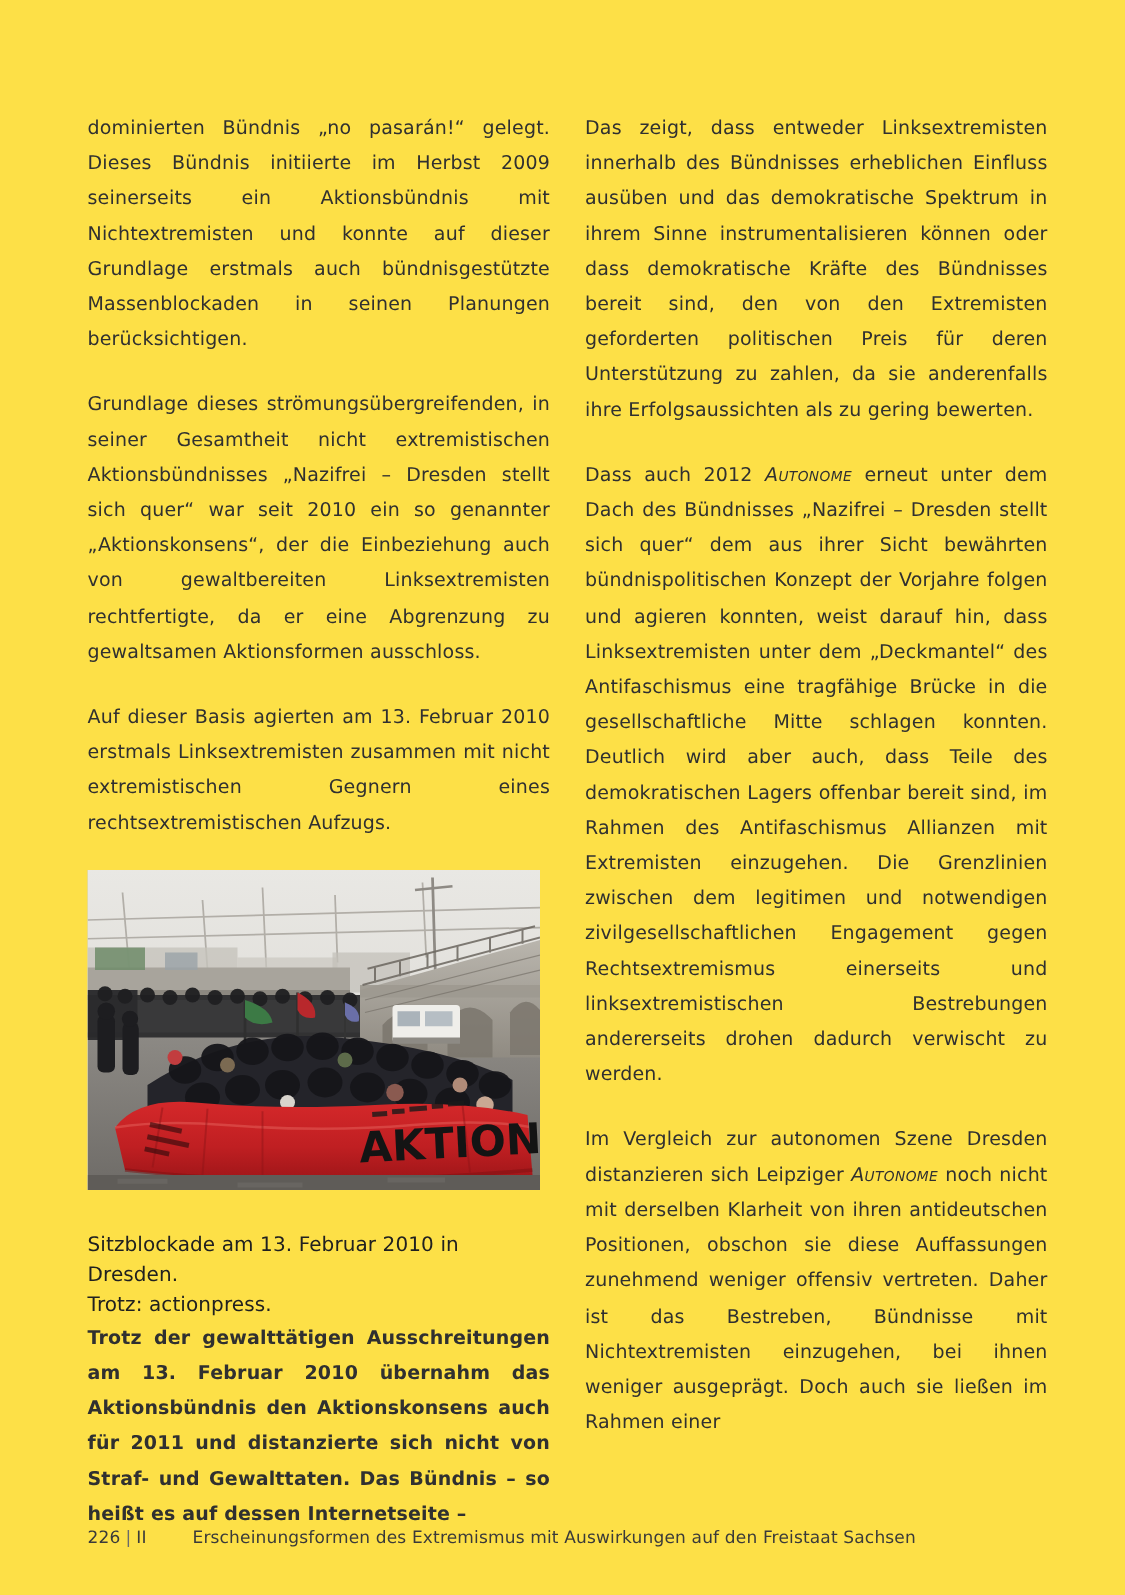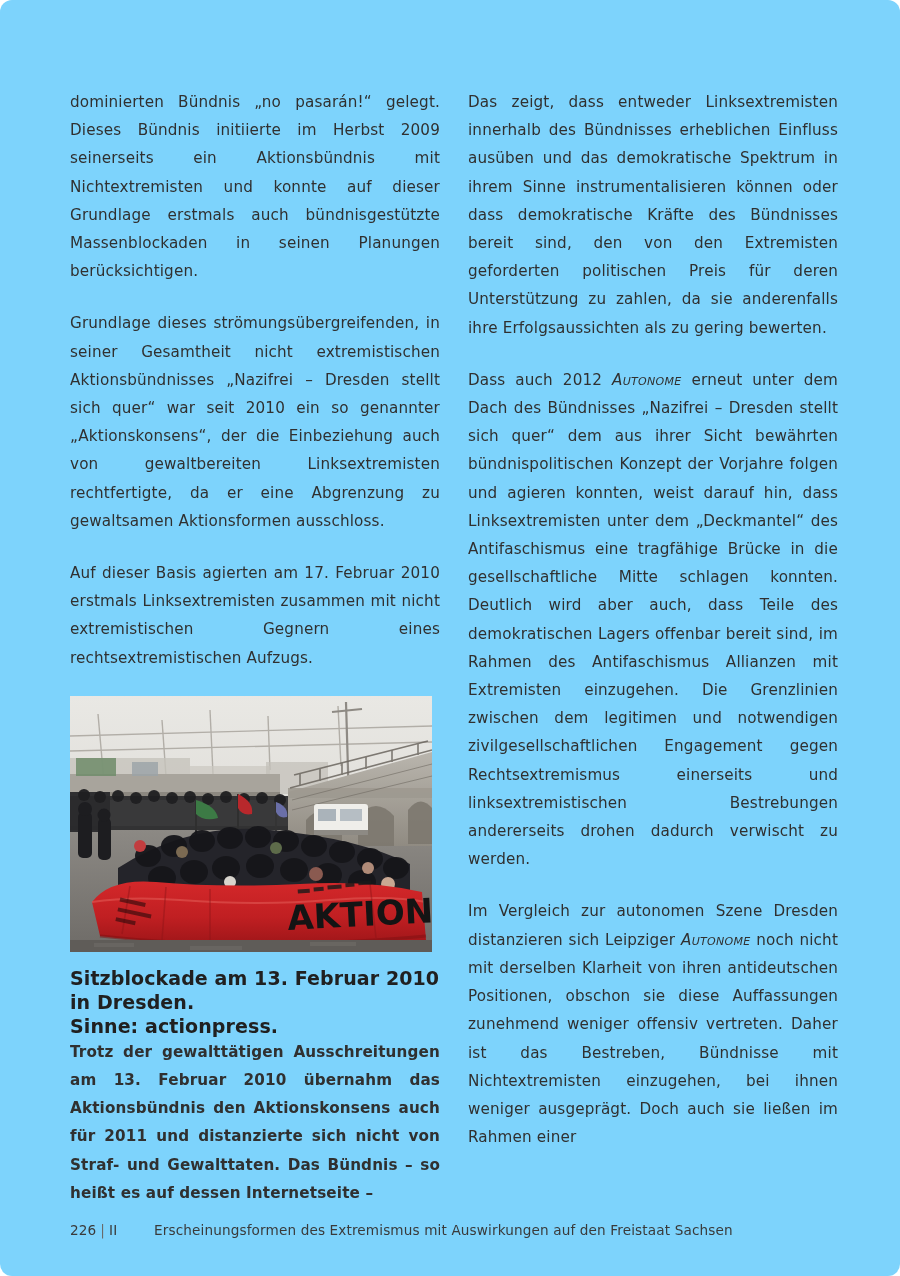--- a/index.html
+++ b/index.html
@@ -11,22 +11,21 @@
     width: 900px;
     height: 1276px;
     position: relative;
     font-family: "DejaVu Sans", "Liberation Sans", sans-serif;
     color: #2b2b2b;
     overflow: hidden;
   }
   .page {
     position: absolute;
     inset: 0;
-    background: #7dd3fc;
-    border-radius: 12px;
+    background: #fde047;
   }
   .columns {
     position: absolute;
     left: 70px;
     top: 88px;
     width: 768px;
     display: flex;
     gap: 28px;
   }
   .col {
@@ -65,24 +64,24 @@
   .photo {
     width: 362px;
     height: 256px;
     position: relative;
     overflow: hidden;
     background: #cfcfcb;
     display: block;
   }
   .photo svg { display: block; }
   .caption {
-    margin: 14px 0 0 0;
-    font-size: 19px;
+    margin: 32px 0 0 0;
+    font-size: 16px;
     line-height: 24px;
-    font-weight: bold;
+    font-weight: normal;
     color: #202020;
     letter-spacing: 0.005em;
   }
   .after-figure {
     margin-top: 42px;
     font-weight: bold;
   }
   .footer {
     position: absolute;
     left: 70px;
@@ -105,21 +104,21 @@
 <div class="page">
 
   <div class="columns">
 
     <div class="col">
 
       <p class="body-text">dominierten Bündnis „no pasarán!“ gelegt. Dieses Bündnis initiierte im Herbst 2009 seinerseits ein Aktionsbündnis mit Nichtextremisten und konnte auf dieser Grundlage erstmals auch bündnisgestützte Massenblockaden in seinen Planungen berücksichtigen.</p>
 
       <p class="body-text">Grundlage dieses strömungsübergreifenden, in seiner Gesamtheit nicht extremistischen Aktionsbündnisses „Nazifrei – Dresden stellt sich quer“ war seit 2010 ein so genannter „Aktionskonsens“, der die Einbeziehung auch von gewaltbereiten Linksextremisten rechtfertigte, da er eine Abgrenzung zu gewaltsamen Aktionsformen ausschloss.</p>
 
-      <p class="body-text">Auf dieser Basis agierten am 17. Februar 2010 erstmals Linksextremisten zusammen mit nicht extremistischen Gegnern eines rechtsextremistischen Aufzugs.</p>
+      <p class="body-text">Auf dieser Basis agierten am 13. Februar 2010 erstmals Linksextremisten zusammen mit nicht extremistischen Gegnern eines rechtsextremistischen Aufzugs.</p>
 
       <div class="figure">
         <div class="photo">
           <svg width="362" height="256" viewBox="0 0 362 256" xmlns="http://www.w3.org/2000/svg">
             <defs>
               <linearGradient id="skyGrad" x1="0" y1="0" x2="0" y2="1">
                 <stop offset="0%" stop-color="#e9e8e4"></stop>
                 <stop offset="60%" stop-color="#dedcd7"></stop>
                 <stop offset="100%" stop-color="#cfcdc7"></stop>
               </linearGradient>
@@ -290,21 +289,21 @@
                 <rect x="24" y="247" width="40" height="4"></rect>
                 <rect x="120" y="250" width="52" height="4"></rect>
                 <rect x="240" y="246" width="46" height="4"></rect>
               </g>
             </g>
           </svg>
         </div>
 
         <div class="caption">
           <span>Sitzblockade am 13. Februar 2010 in Dresden.</span><br>
-          <span>Sinne: actionpress.</span>
+          <span>Trotz: actionpress.</span>
         </div>
       </div>
 
       <p class="body-text after-figure">Trotz der gewalttätigen Ausschreitungen am 13. Februar 2010 übernahm das Aktionsbündnis den Aktionskonsens auch für 2011 und distanzierte sich nicht von Straf- und Gewalttaten. Das Bündnis – so heißt es auf dessen Internetseite –</p>
     </div>
 
     <div class="col">
 
 
       <p class="body-text">Das zeigt, dass entweder Linksextremisten innerhalb des Bündnisses erheblichen Einfluss ausüben und das demokratische Spektrum in ihrem Sinne instrumentalisieren können oder dass demokratische Kräfte des Bündnisses bereit sind, den von den Extremisten geforderten politischen Preis für deren Unterstützung zu zahlen, da sie anderenfalls ihre Erfolgsaussichten als zu gering bewerten.</p>

